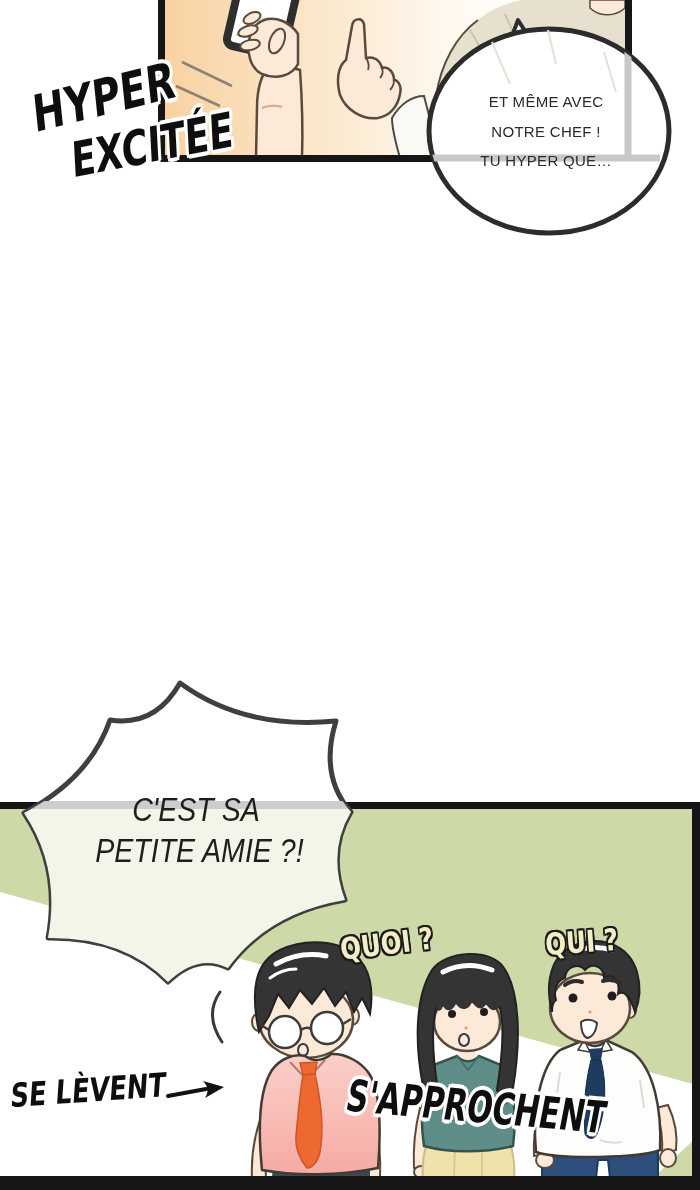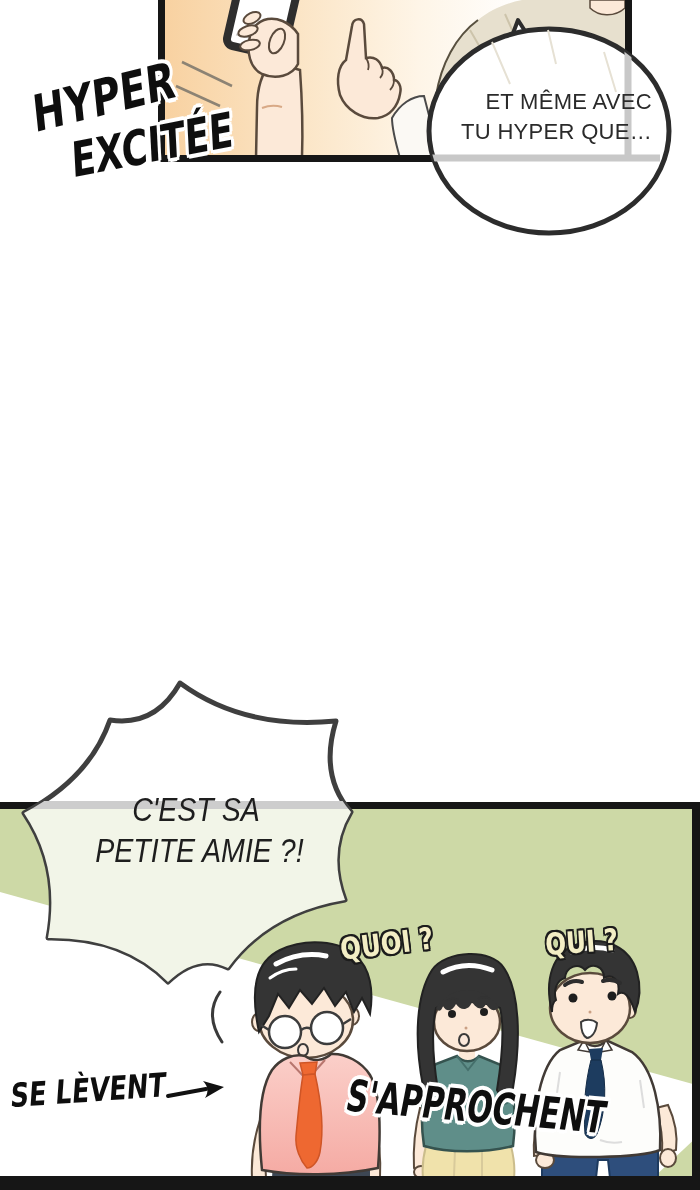--- a/index.html
+++ b/index.html
@@ -7,22 +7,22 @@
     --skin:#fce9d8; --pink-shirt:#f5aba4; --pink-shirt-light:#fbcfc9;
     --orange-tie:#ee6831; --teal-shirt:#5f8e89; --navy:#1d3c5f; --boy-pants:#2e4e7c;
     --guy-pants:#3d4754; --skirt-yellow:#f0e2ab; --beige-shirt:#e7e0ce;
     --warm-glow:#f8d1a0; --sfx-cream:#f3eec5; --hair:#343434; --text-dark:#2a2a2a;
   }
   html,body{margin:0;padding:0;}
   body{width:700px;height:1190px;position:relative;background:#ffffff;overflow:hidden;
        font-family:"DejaVu Sans",sans-serif;}
   #art{position:absolute;left:0;top:0;z-index:0;}
   .txt{position:absolute;z-index:2;white-space:nowrap;}
-  .bubble-text{width:212px;left:440px;top:87px;text-align:right;
-      font-family:"Liberation Sans",sans-serif;font-size:22px;line-height:29.5px;
+  .bubble-text{width:212px;left:440px;top:87px;text-align:center;
+      font-family:"Liberation Sans",sans-serif;font-size:15px;line-height:29.5px;
       letter-spacing:.3px;color:var(--text-dark);white-space:nowrap;}
   .burst-text{width:240px;left:76px;top:789px;text-align:center;font-style:italic;
       font-family:"Liberation Sans",sans-serif;font-size:34px;line-height:41px;
       color:#1e1e1e;transform:scaleX(.84);transform-origin:center top;}
   .sfx-brush{font-weight:bold;color:#0e0e0e;
       text-shadow:-3px -3px 0 #fff,3px -3px 0 #fff,-3px 3px 0 #fff,3px 3px 0 #fff,
                   -4px 0 0 #fff,4px 0 0 #fff,0 -4px 0 #fff,0 4px 0 #fff;}
   #sfx-hyper{left:30px;top:86px;font-size:50px;
       transform:rotate(-14deg) skewX(-8deg) scale(.78,1);transform-origin:left top;}
   #sfx-excitee{left:70px;top:132px;font-size:48px;
@@ -221,20 +221,21 @@
       <path d="M203,1081 L224,1087 L205,1098 C209,1092 208,1086 203,1081 Z" fill="#111111"></path>
     </g>
   </g>
 </svg>
 
 <div class="txt sfx-brush" id="sfx-hyper">HYPER</div>
 <div class="txt sfx-brush" id="sfx-excitee">EXCITÉE</div>
 
 <div class="txt bubble-text">
   <div>ET MÊME AVEC</div>
+  <div>NOTRE CHEF !</div>
   <div>TU HYPER QUE…</div>
 </div>
 
 <div class="txt burst-text">
   <div>C'EST SA</div>
   <div>PETITE AMIE ?!</div>
 </div>
 
 <div class="txt sfx-cream" id="sfx-quoi">QUOI ?</div>
 <div class="txt sfx-cream" id="sfx-qui">QUI ?</div>

